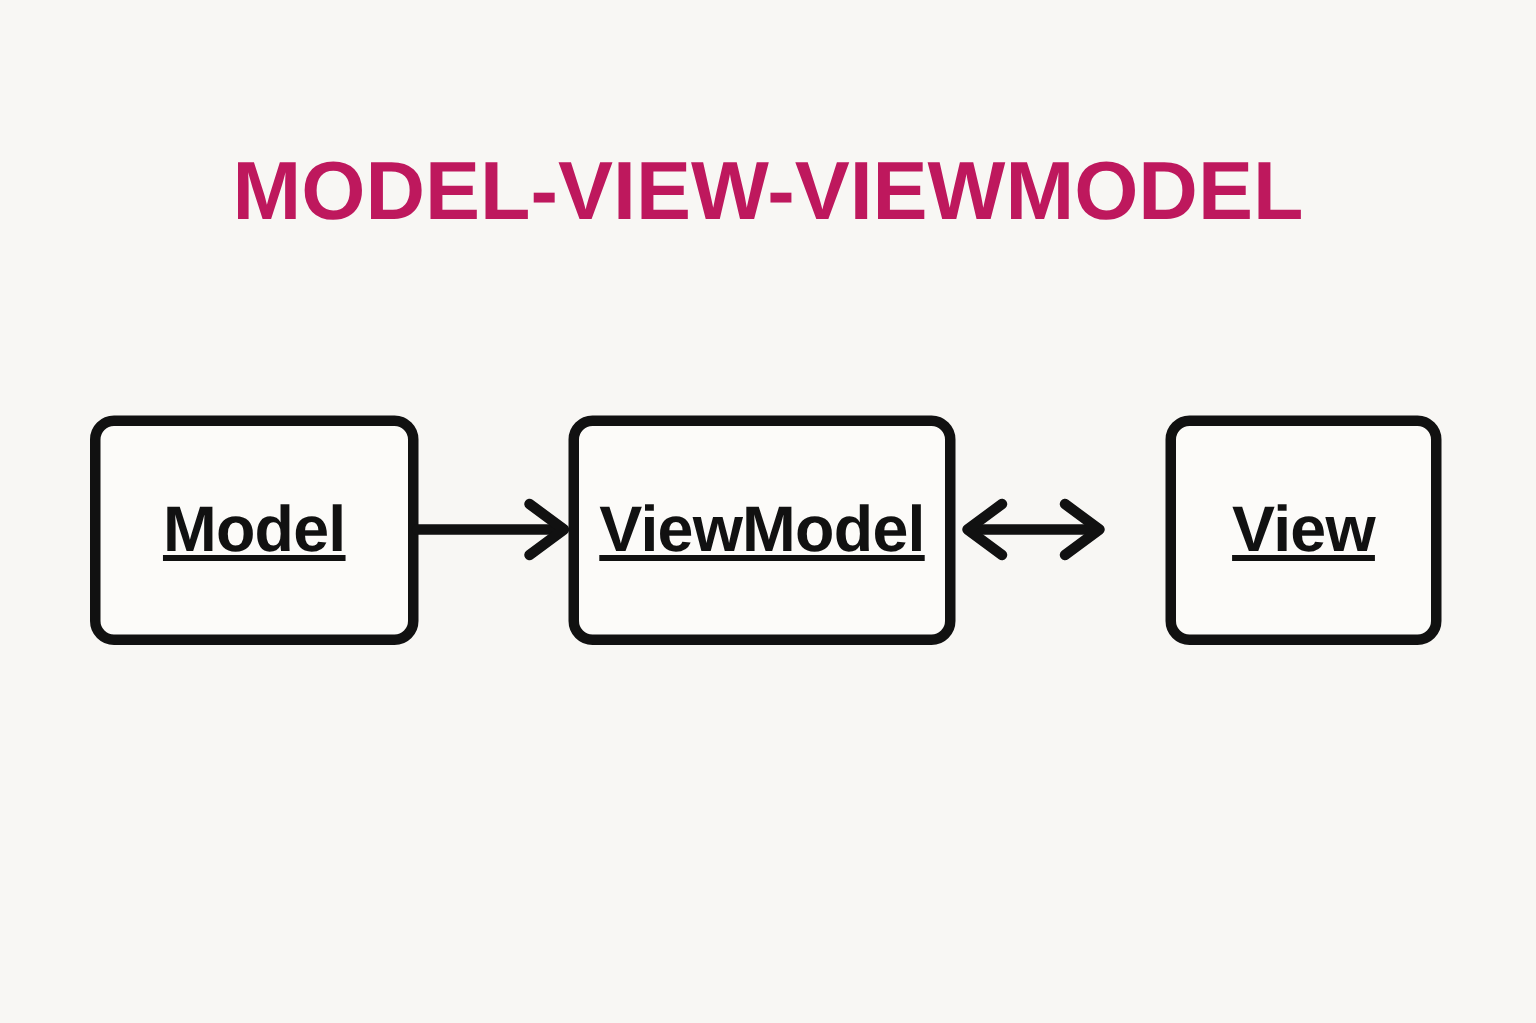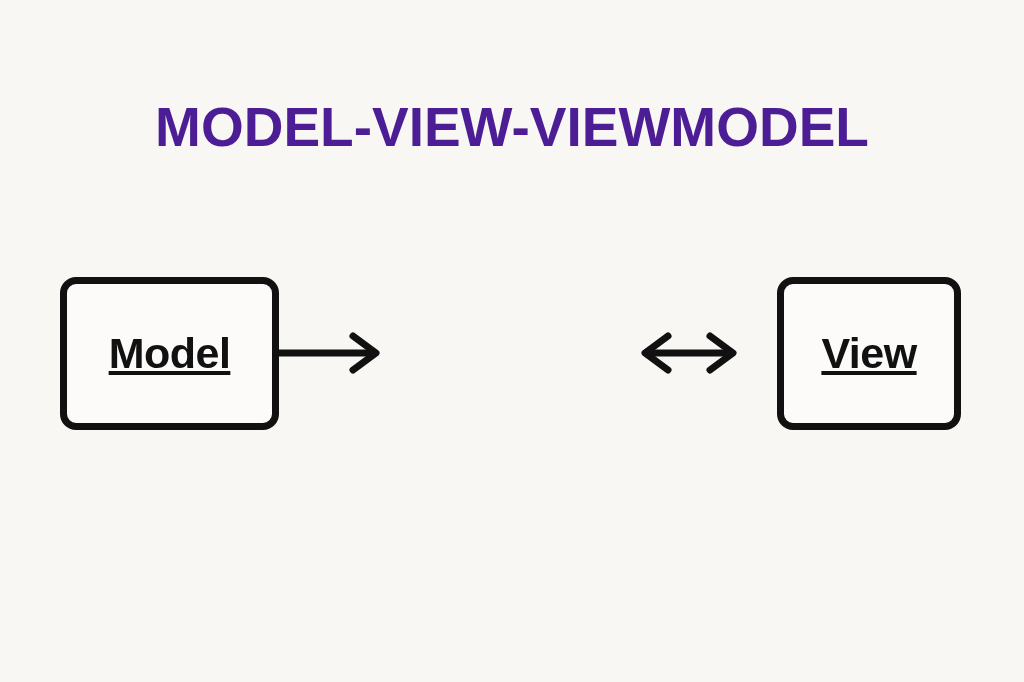--- a/index.html
+++ b/index.html
@@ -19,21 +19,21 @@
   .diagram-title {
     position: absolute;
     top: 95px;
     left: 0;
     width: 100%;
     margin: 0;
     text-align: center;
     font-size: 55px;
     font-weight: 700;
     letter-spacing: 0px;
-    color: #4c1d95;
+    color: #be185d;
     white-space: nowrap;
   }
   .node {
     position: absolute;
     top: 277px;
     height: 153px;
     box-sizing: border-box;
     background: #fcfbf9;
     border: 7px solid #111111;
     border-radius: 16px;
@@ -64,20 +64,23 @@
 <body>
 
 <div class="canvas">
 
   <h1 class="diagram-title">MODEL-VIEW-VIEWMODEL</h1>
 
   <div class="node node-model">
     <span class="node-label">Model</span>
   </div>
 
+  <div class="node node-viewmodel">
+    <span class="node-label">ViewModel</span>
+  </div>
 
   <div class="node node-view">
     <span class="node-label">View</span>
   </div>
 
   <svg class="arrow-layer" viewBox="0 0 1024 682">
 
     <g fill="none" stroke-width="7" stroke-linecap="round" stroke-linejoin="round">
       <path d="M 278 353 H 372" stroke="#111111"></path>
       <path d="M 353 336 L 376 353 L 353 370" stroke="#111111"></path>

